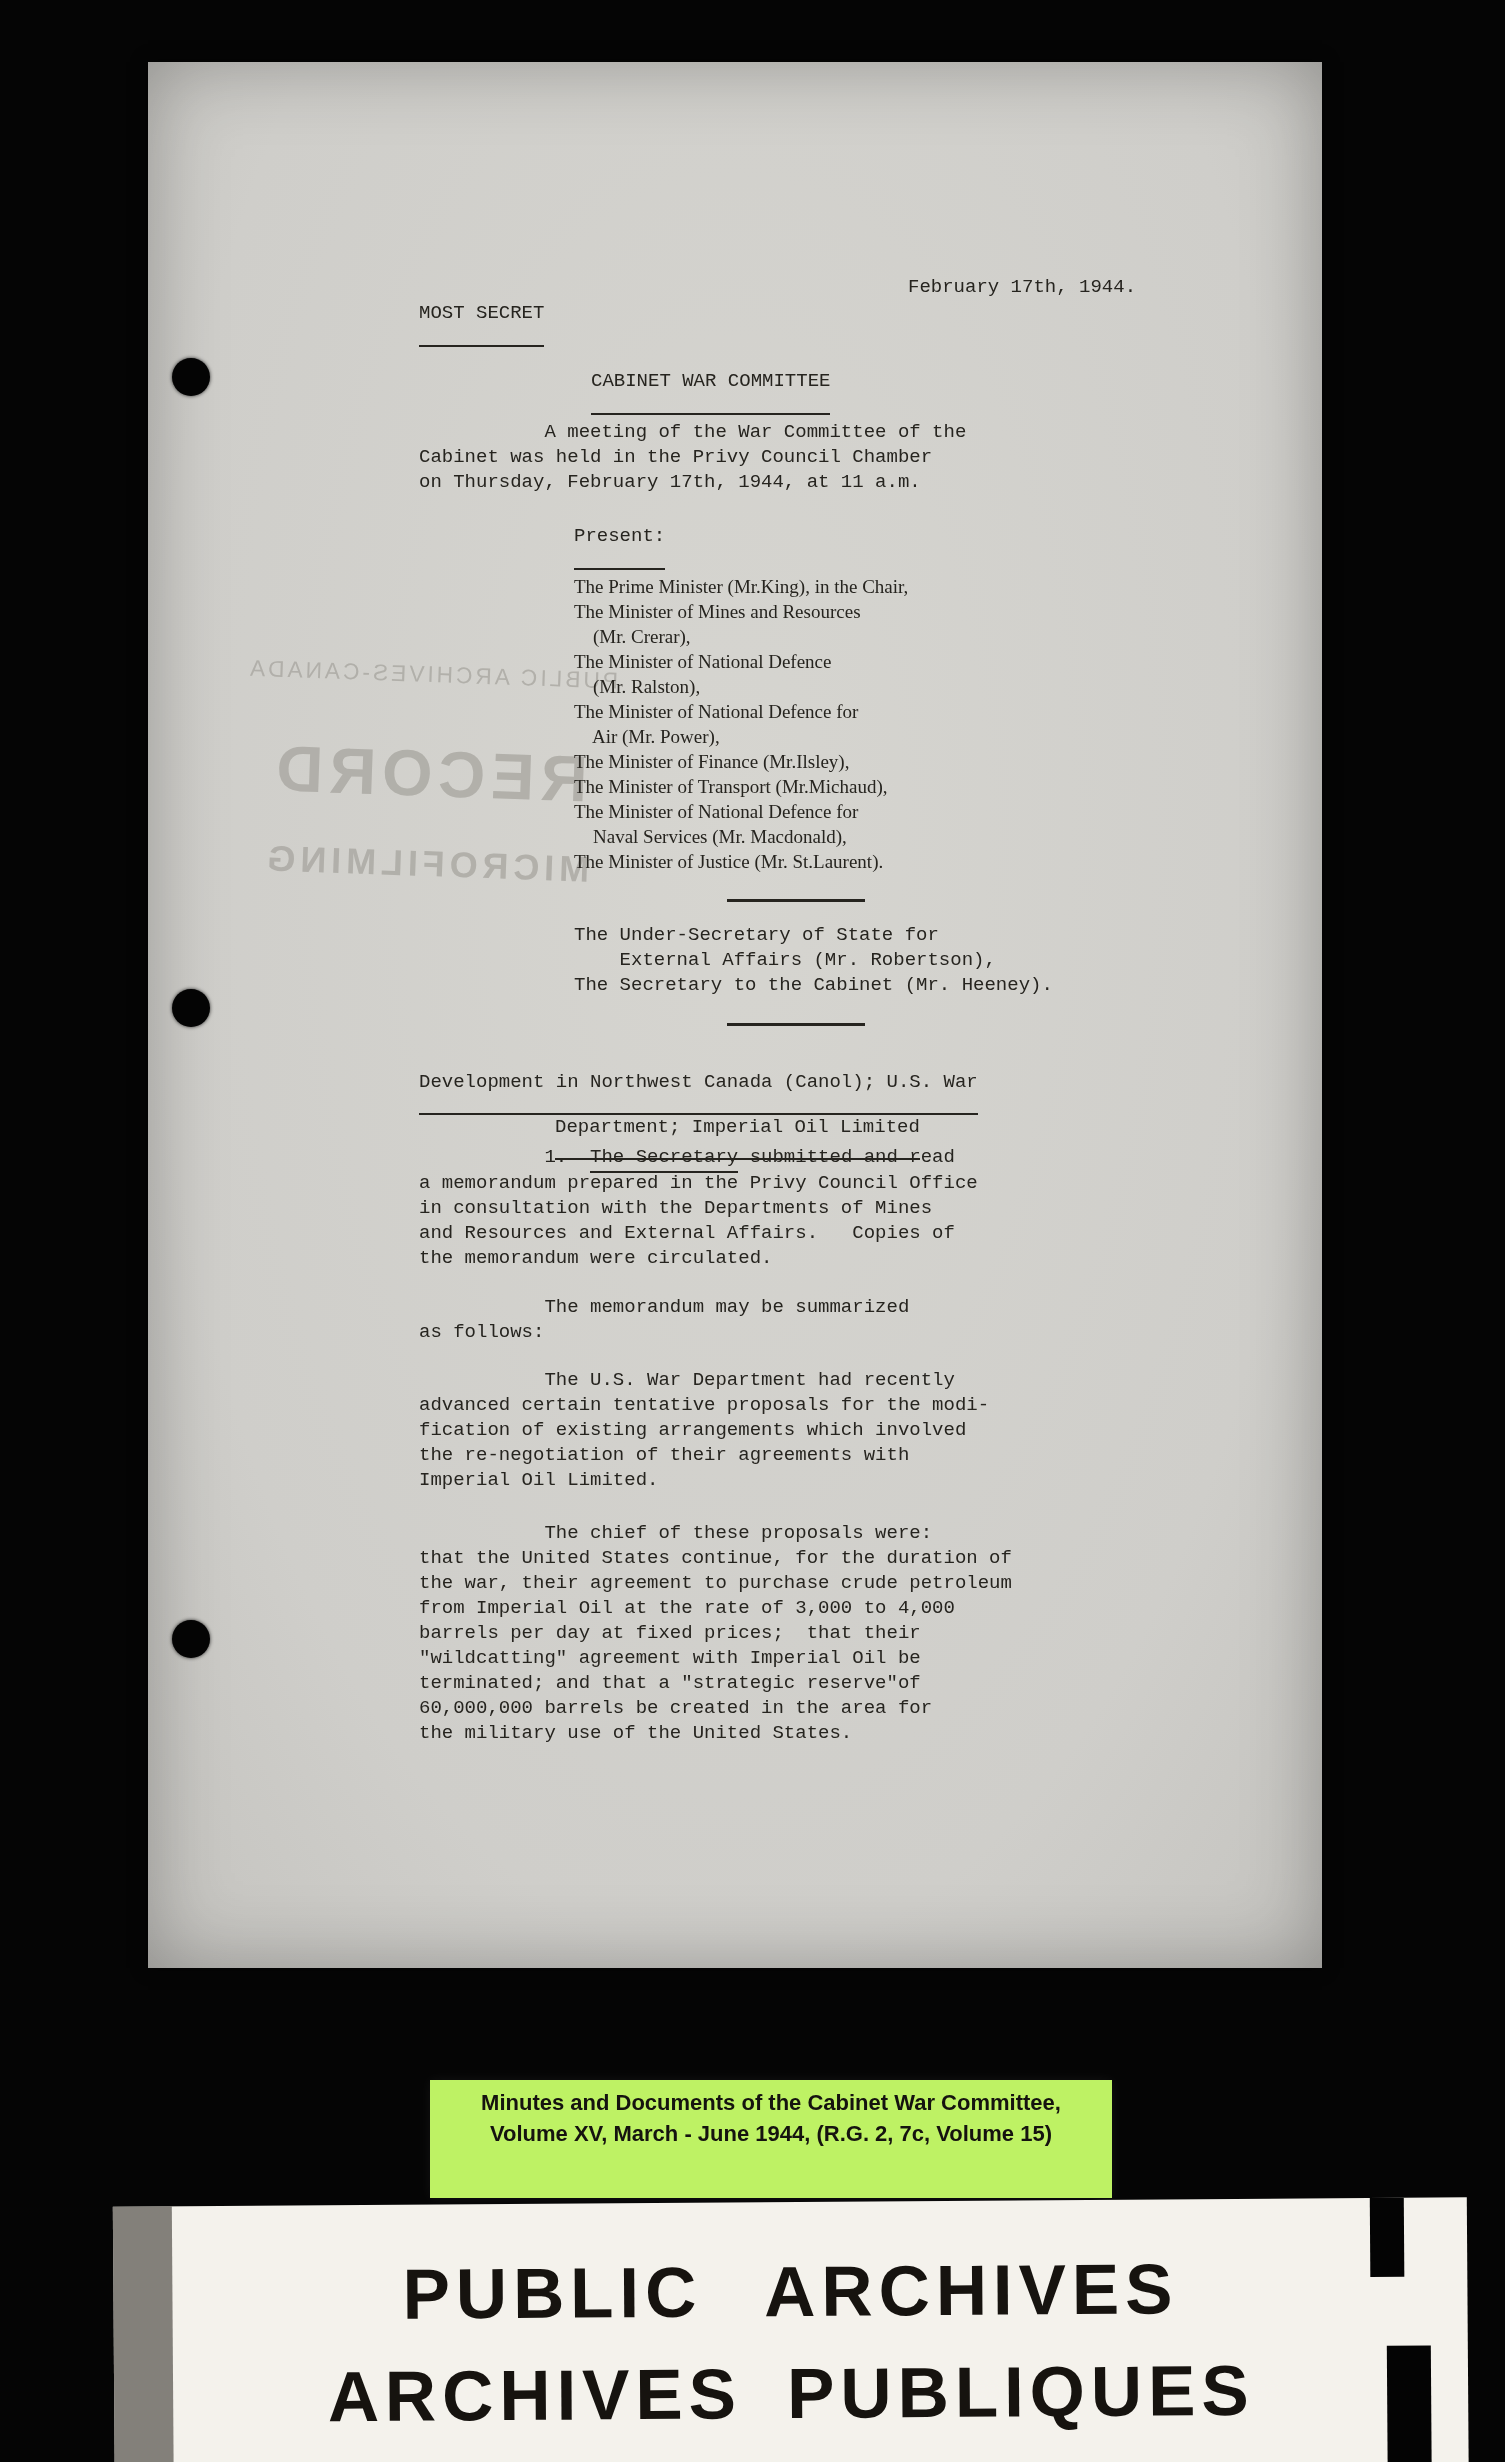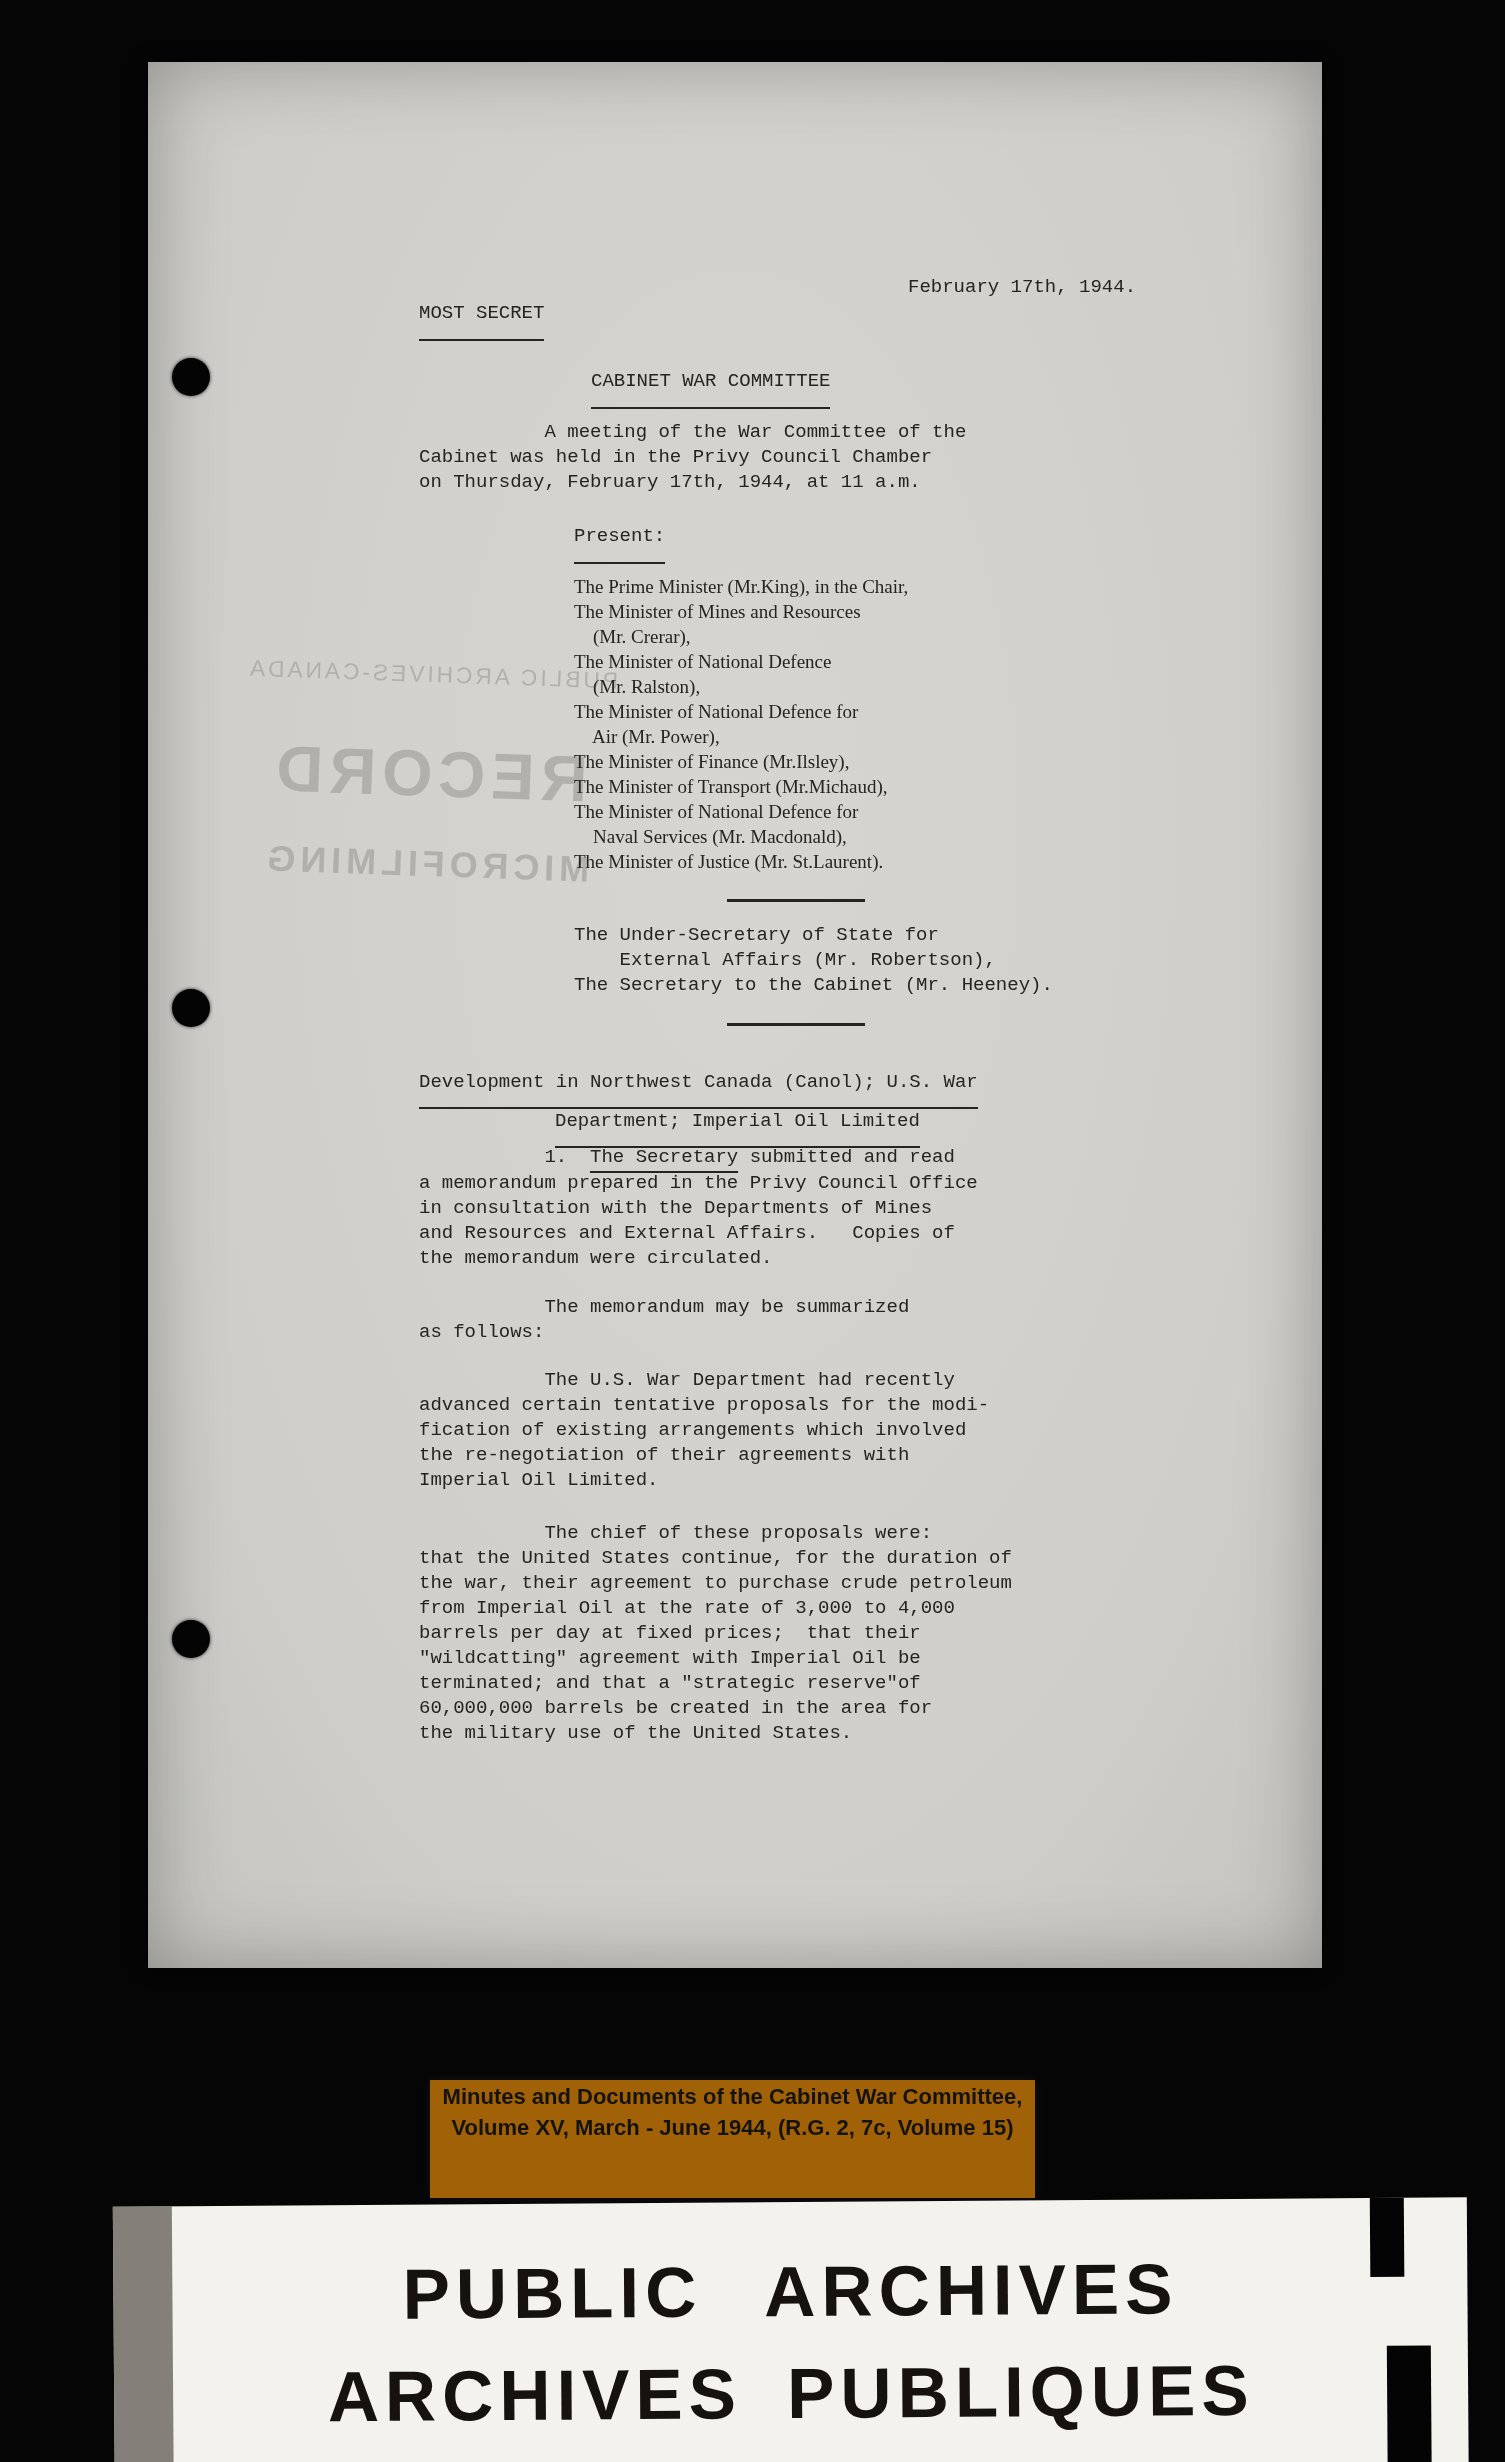--- a/index.html
+++ b/index.html
@@ -16,37 +16,37 @@
     box-shadow: inset 0 0 79px rgba(0,0,0,.28), 0 0 14.8px rgba(0,0,0,.6);
   }
   .hole {
     position:absolute; left:23.6px; width:38px; height:38px; border-radius:50%;
     background:#040404; box-shadow:0 0 3.9px rgba(0,0,0,.8);
   }
   .doc-text {
     position:absolute; color:#26241f; font-size:19px; line-height:25px;
     white-space:pre; letter-spacing:0;
   }
-  .u { border-bottom:2px solid #26241f; padding-bottom:13px; display:inline-block; }
+  .u { border-bottom:2px solid #26241f; padding-bottom:19px; display:inline-block; }
   .u-inline { border-bottom:2px solid #26241f; padding-bottom:3px; }
   .rule { position:absolute; height:2.5px; background:#26241f; }
   .stamp {
     position:absolute; left:89px; top:581px; width:384px;
     transform:scaleX(-1) rotate(-2deg);
     color:#a7a59f; opacity:.75; text-align:center;
     font-family:"Liberation Sans",sans-serif; white-space:pre;
   }
   .stamp-l1 { font-size:22.7px; letter-spacing:3px; }
   .stamp-l2 { font-size:65px; font-weight:bold; letter-spacing:5.9px; margin-top:29.5px; }
   .stamp-l3 { font-size:36px; font-weight:bold; letter-spacing:4.9px; margin-top:14.8px; }
   .label-card {
-    position:absolute; left:430px; top:2080px; width:605px; height:118px;
-    background:#a16207; color:#15130f;
+    position:absolute; left:430px; top:2080px; width:682px; height:118px;
+    background:#bef264; color:#15130f;
     font-family:"Liberation Sans",sans-serif; font-weight:bold;
-    font-size:22px; line-height:30.5px; text-align:center; padding-top:2px;
+    font-size:22px; line-height:30.5px; text-align:center; padding-top:8px;
     box-shadow:0 0 11.8px rgba(255,255,255,.06);
   }
   .banner {
     position:absolute; left:114px; top:2202px; width:1354px; height:345px;
     background:#f4f2ec; transform:rotate(-0.4deg);
     color:#16130f; font-family:"Liberation Sans",sans-serif; text-align:center;
   }
   .banner-edge {
     position:absolute; left:0; top:0; width:59px; height:100%;
     background:#6e6c66; opacity:.85;

